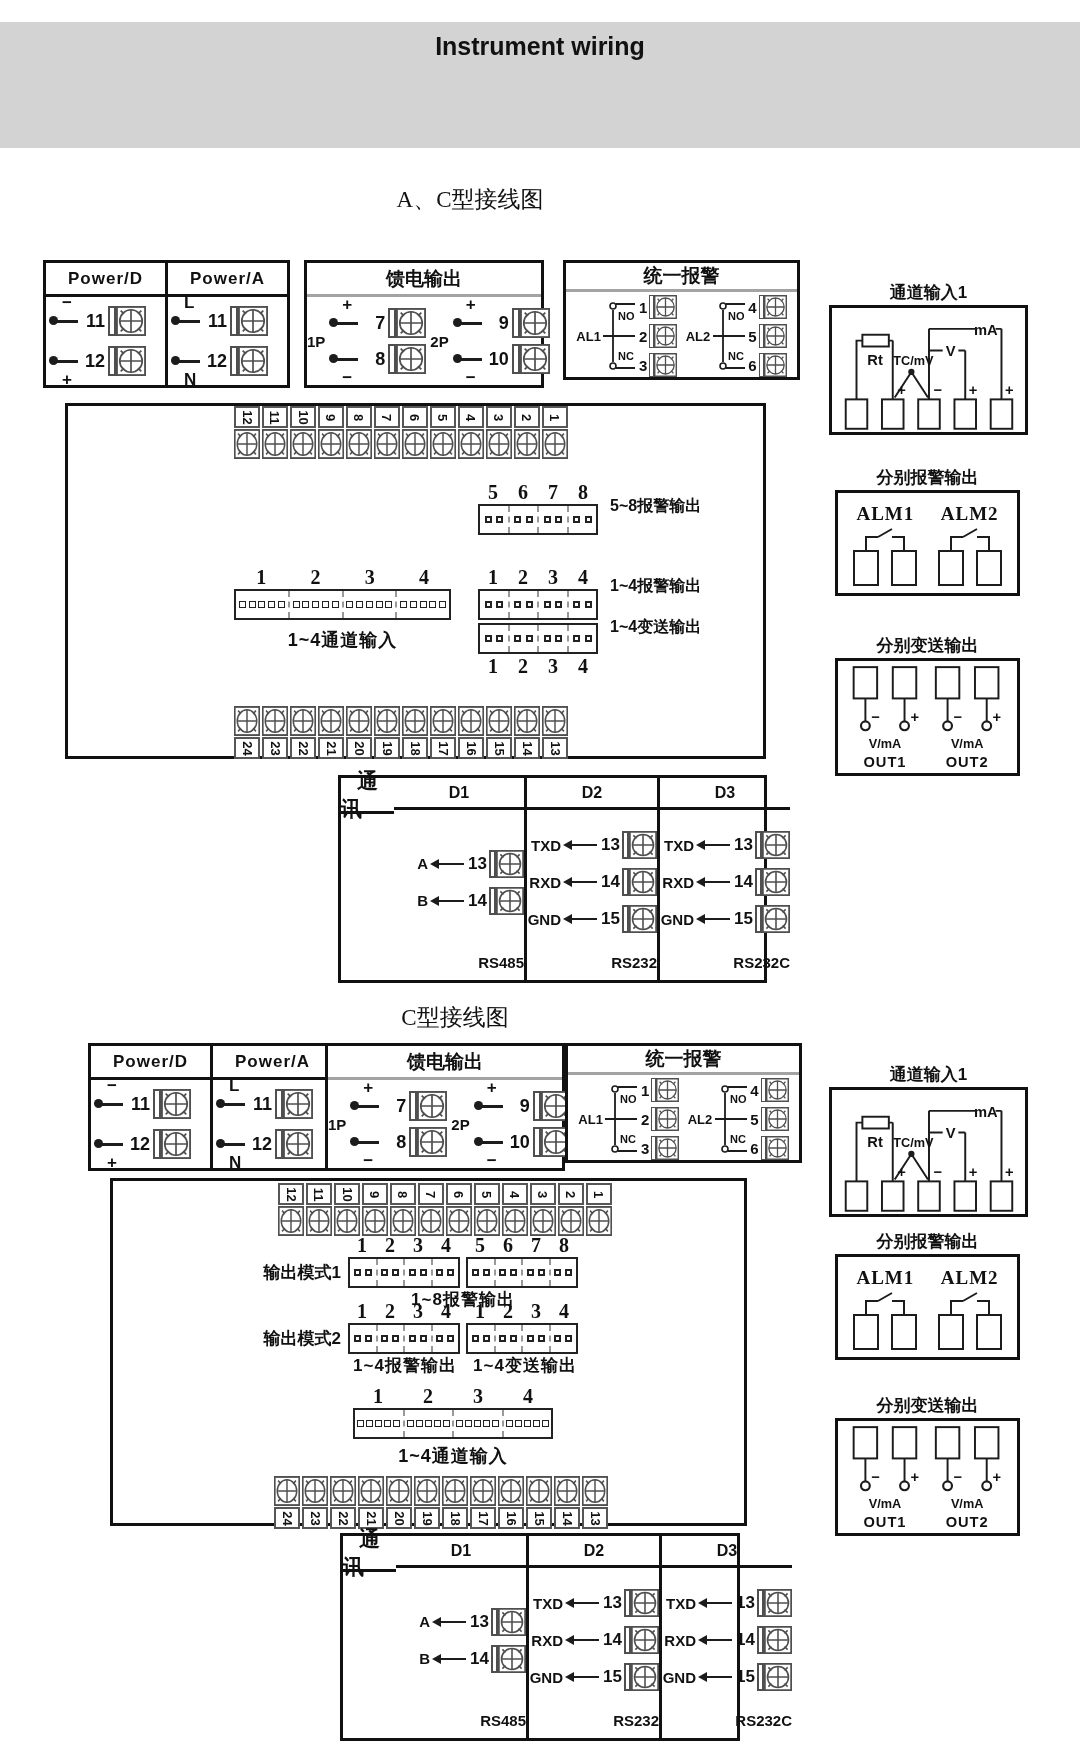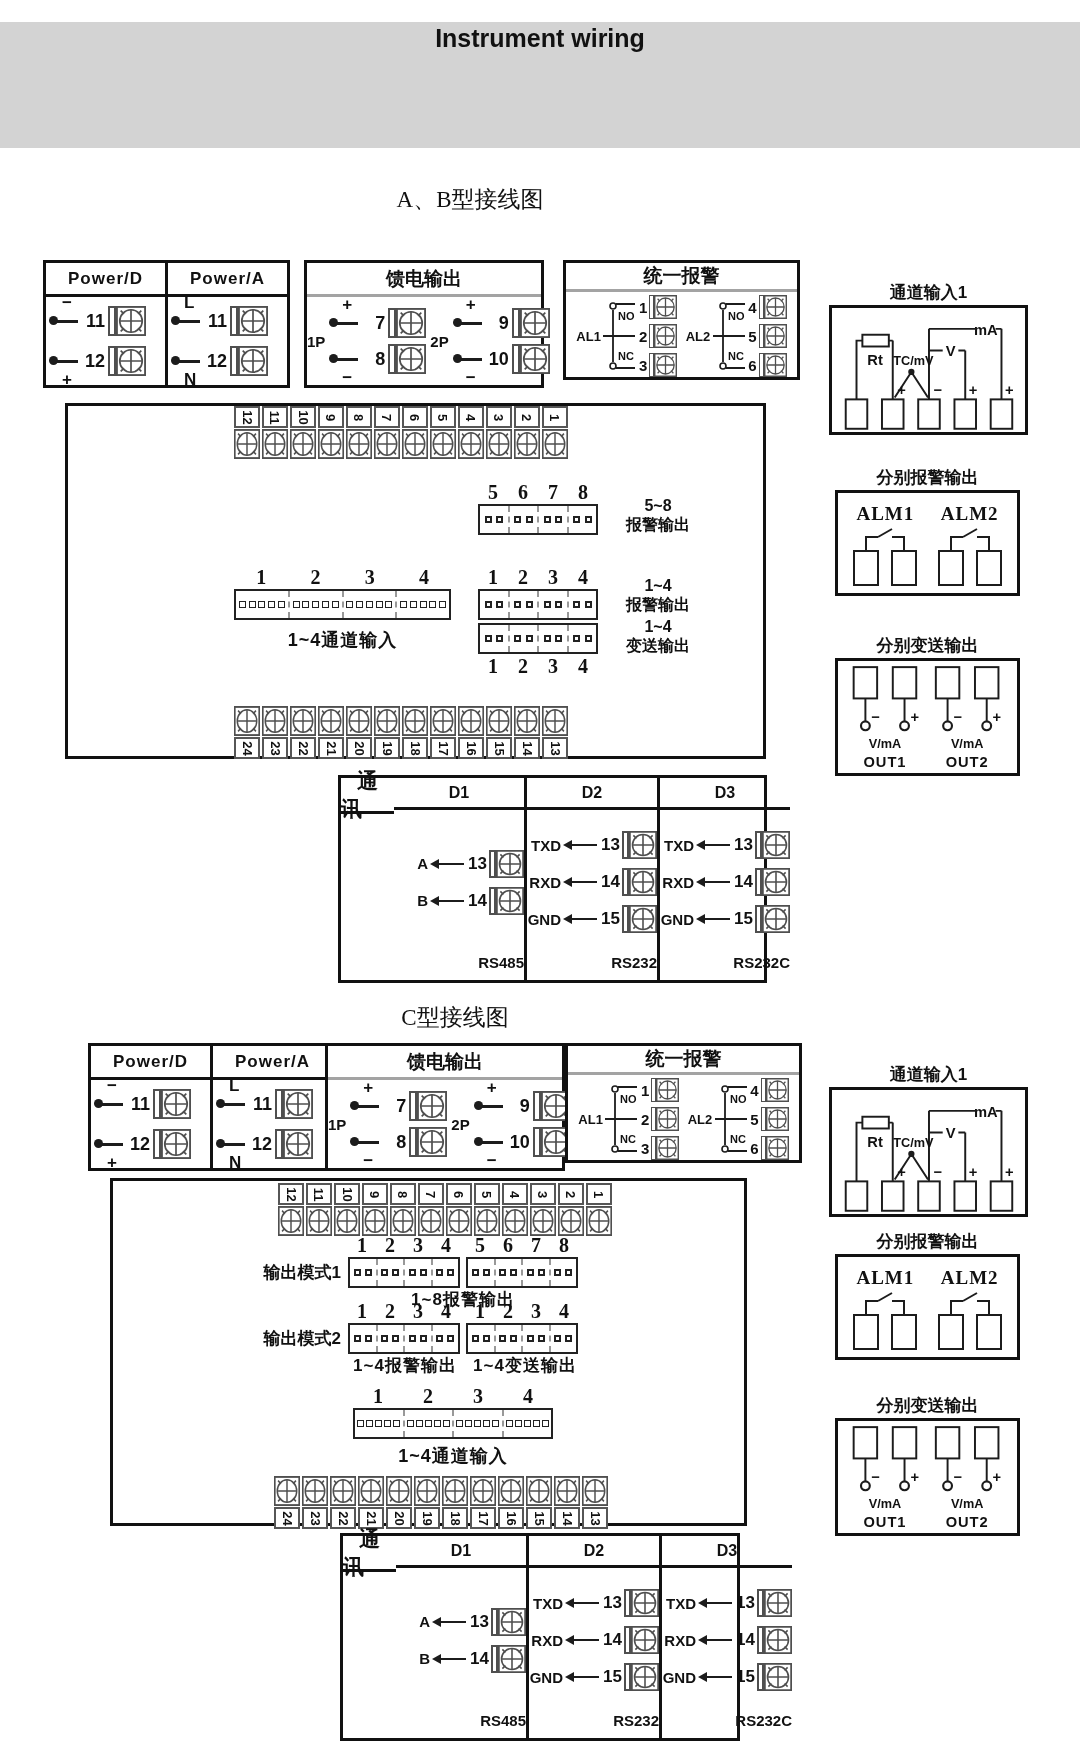--- a/index.html
+++ b/index.html
@@ -1,21 +1,21 @@
 <!DOCTYPE html>
 <html><head>
 <meta charset="utf-8">
 <style>
   html,body{margin:0;padding:0;background:#fff}
   body{position:relative;width:1080px;height:1745px;font-family:"Liberation Sans",sans-serif;color:#111;overflow:hidden}
   .abs{position:absolute}
   
   .page-header{position:absolute;top:22px;left:0;width:1080px;height:126px;background:#d3d3d3;text-align:center}
   .page-title{margin:0;padding-top:16px;font-size:56px;font-weight:bold;letter-spacing:2px;line-height:1.1}
-  .page-subtitle{margin:4px;font-size:25px;font-weight:bold;line-height:1.0}
+  .page-subtitle{margin:12px;font-size:25px;font-weight:bold;line-height:1.0}
   .sec-title{position:absolute;font-family:"Liberation Serif",serif;font-size:23px;color:#111}
   .ab-title{top:184px;left:0;width:940px;text-align:center}
   .c-title{top:1002px;left:0;width:910px;text-align:center}
   
   .box{border:3px solid #111;background:#fff;box-sizing:border-box}
   .box-head{height:31px;border-bottom:3px solid #a3a3a3;display:flex;align-items:center;justify-content:center;font-size:19px;font-weight:bold}
   
   .power-box{width:247px;height:128px;display:flex}
   .pf-col{flex:1;display:flex;flex-direction:column;min-width:0}
   .pf-col + .pf-col{border-left:3px solid #111}
@@ -74,21 +74,21 @@
   .strip.bottom .strip-screw{margin-top:0;margin-bottom:1px}
   .conn{border:2.5px solid #222;display:flex;height:31px;background:#fff;box-sizing:border-box}
   .conn-group{flex:1;display:flex;align-items:center;justify-content:space-evenly;border-left:2px dashed #999}
   .conn-group:first-child{border-left:none}
   .conn-pin{width:7px;height:7px;border:2px solid #222;background:#fff;box-sizing:border-box}
   .per5 .conn-pin{width:7px;height:7px;border-width:1.8px}
   .numrow{display:flex;height:20px}
   .numrow span{flex:1;text-align:center;font-family:"Liberation Serif",serif;font-size:20px;font-weight:bold;line-height:20px}
   .w112{width:112px}.w120{width:120px}.w200{width:200px}.w217{width:217px}
   .caption{font-size:18px;font-weight:bold;text-align:center;letter-spacing:1px;white-space:nowrap}
-  .sidelbl{display:flex;flex-direction:column;align-items:center;font-size:16px;font-weight:bold;line-height:19px;width:96px;white-space:nowrap}
+  .sidelbl{display:flex;align-items:center;font-size:16px;font-weight:bold;line-height:19px;width:96px;white-space:nowrap}
   .modelbl{font-size:17px;font-weight:bold;text-align:right;white-space:nowrap}
   
   .p-ab-top{left:166px;top:0}
   .p-ab-a58n{left:410px;top:76px}
   .p-ab-a58{left:410px;top:98px}
   .p-ab-a58l{left:542px;top:90px}
   .p-ab-chn{left:166px;top:161px}
   .p-ab-ch{left:166px;top:183px}
   .p-ab-chc{left:166px;top:222px;width:217px}
   .p-ab-a14n{left:410px;top:161px}
@@ -143,21 +143,21 @@
   .ab-comm{left:338px;top:775px;width:429px}
   .c-comm{left:340px;top:1533px;width:400px}
 </style>
 </head>
 <body>
 
 <div class="page-header">
   <p class="page-subtitle">Instrument wiring</p>
 </div>
 
-<div class="sec-title ab-title">A、B型接线图</div>
+<div class="sec-title ab-title">A、C型接线图</div>
 
 <div class="abs ab-power">
   <div class="box power-box">
     <div class="pf-col">
       <div class="pf-head">Power/D</div>
       <div class="pf-rows">
           <div class="pt-row r1">
             <span class="pt-sign">−</span>
             <span class="pt-wire"></span>
             <span class="pt-num">11</span>

